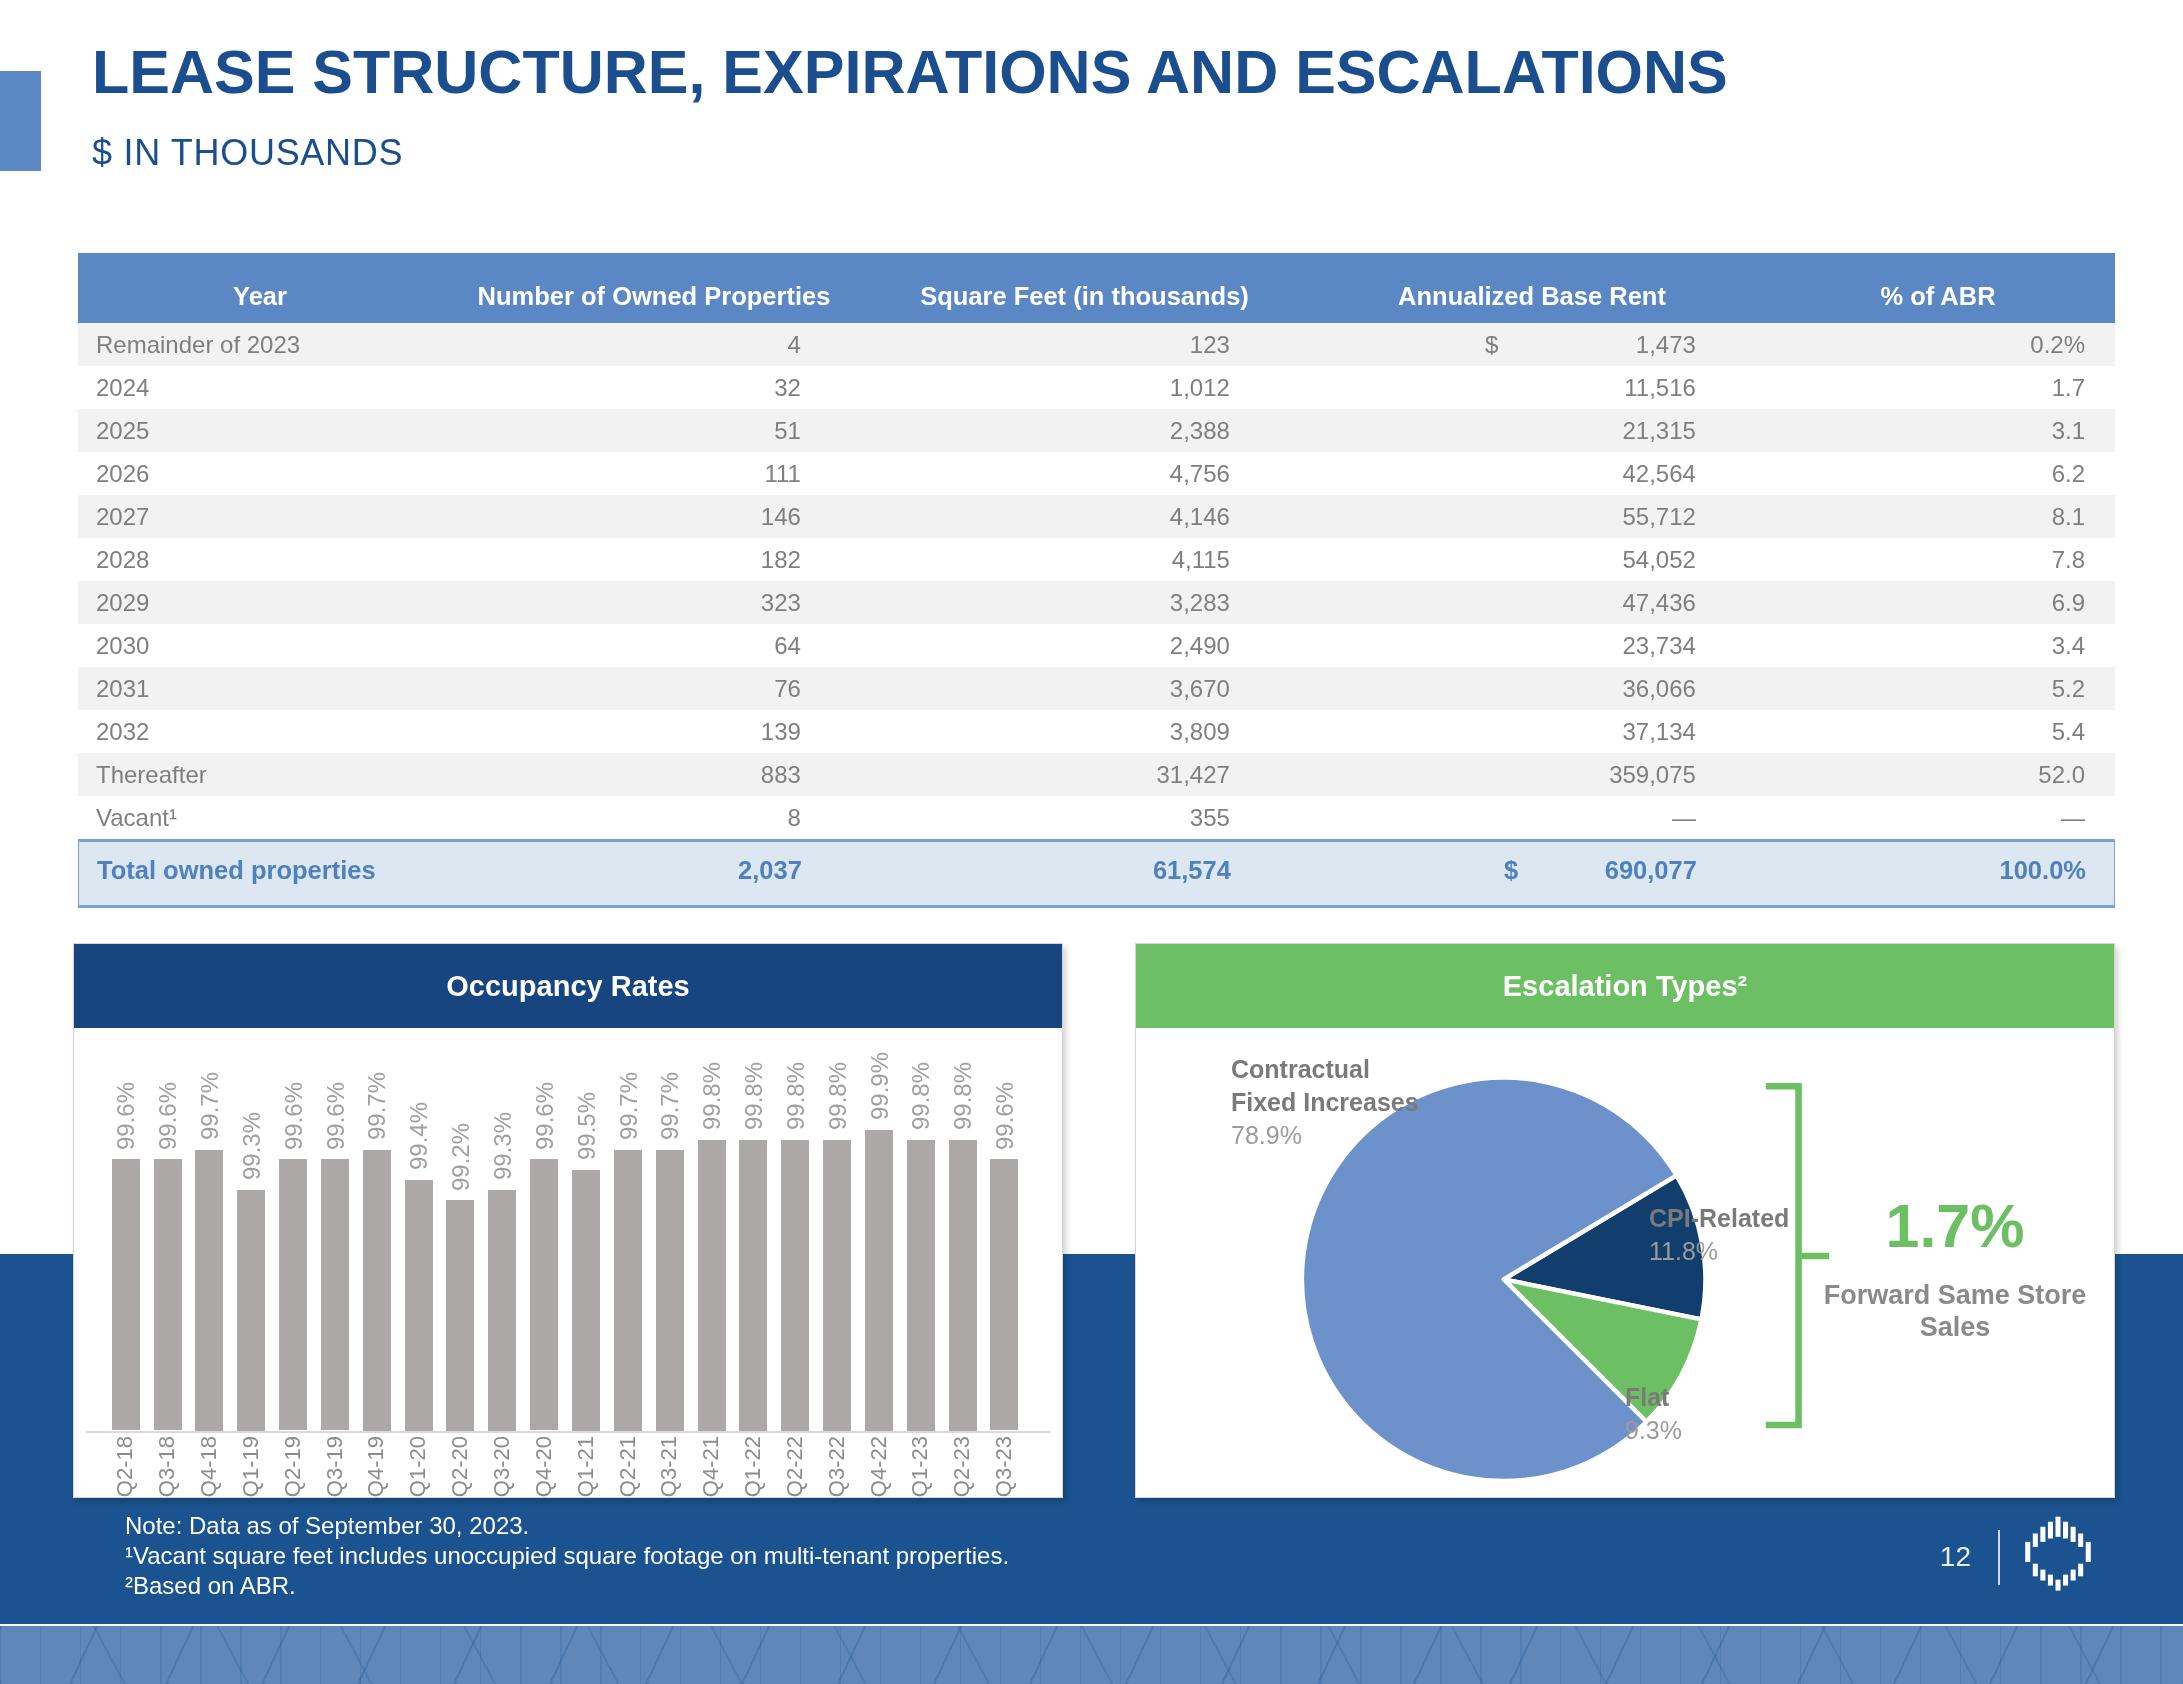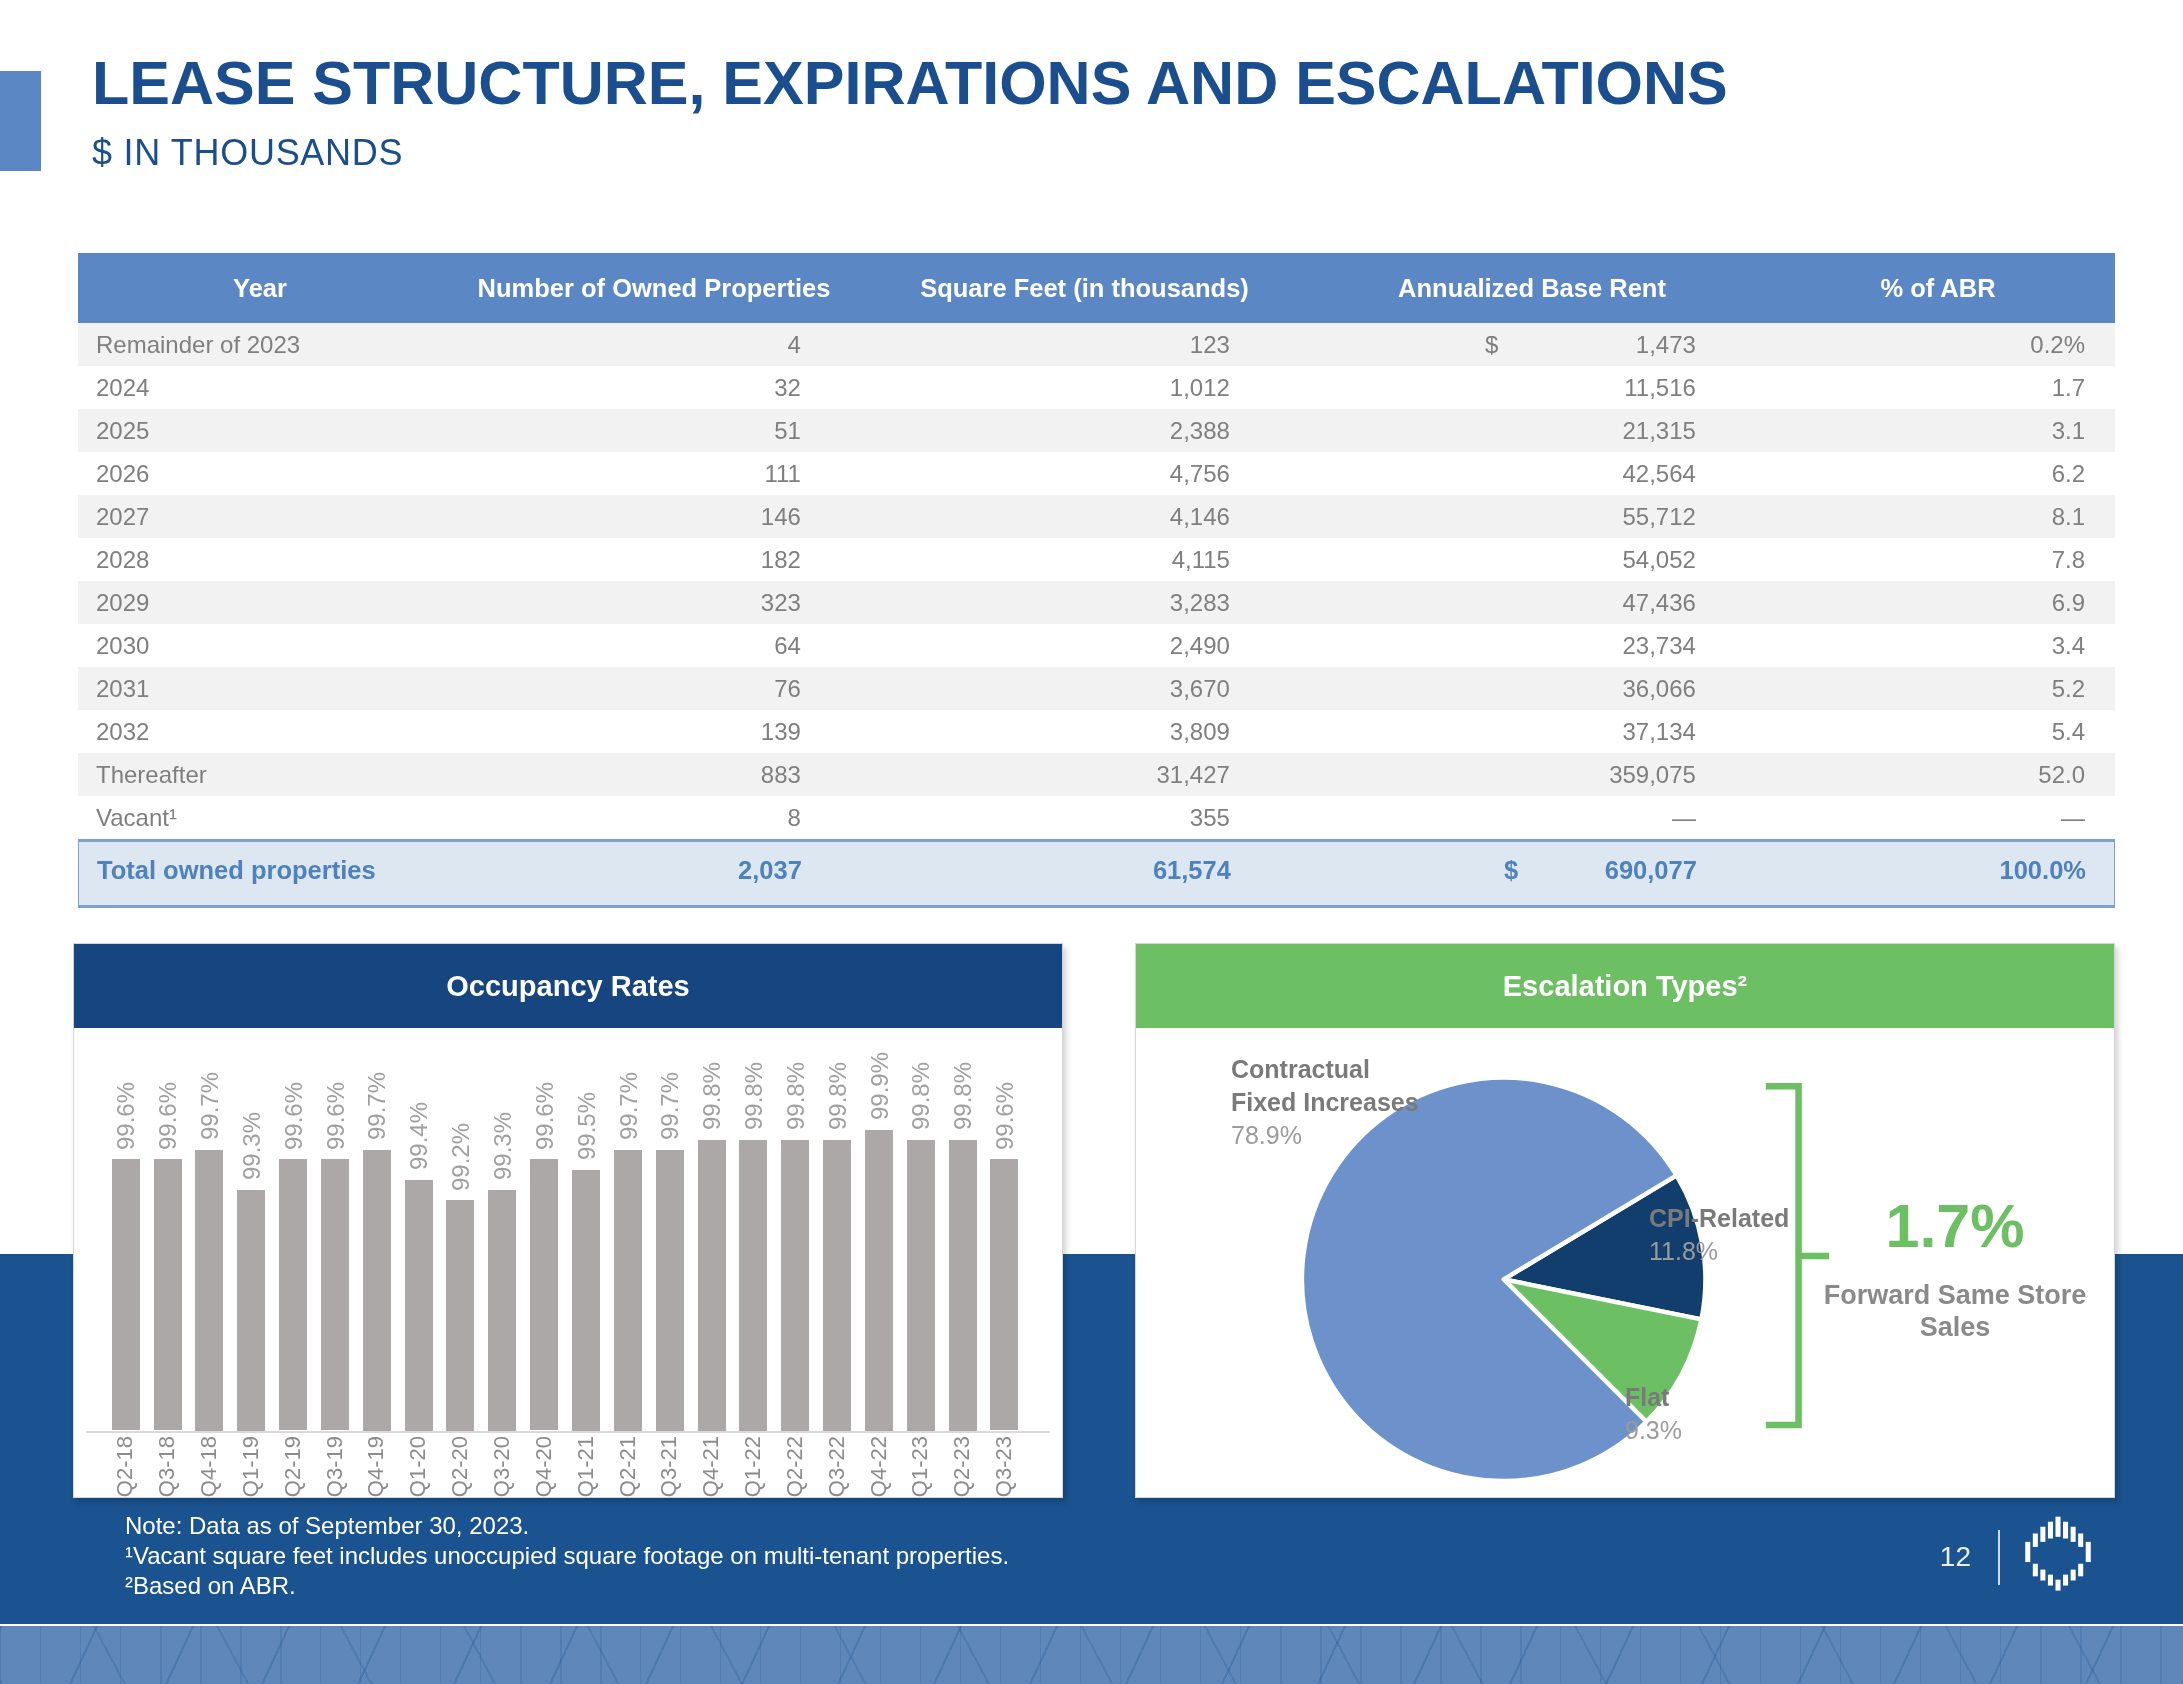--- a/index.html
+++ b/index.html
@@ -30,26 +30,26 @@
   .band-light{
     position:absolute;left:0;top:1624px;width:2183px;height:60px;background:var(--band-light);
     border-top:2.2px solid #ffffff;
     background-image:
       repeating-linear-gradient(115deg, rgba(26,83,144,.28) 0 2.2px, transparent 2.2px 87px),
       repeating-linear-gradient(62deg, rgba(26,83,144,.22) 0 2.2px, transparent 2.2px 109px),
       repeating-linear-gradient(90deg, rgba(26,83,144,.20) 0 1.5px, transparent 1.5px 40px);
   }
   
   .accent-square{position:absolute;left:0;top:71px;width:41px;height:100px;background:var(--accent-blue);}
-  .slide-title{position:absolute;left:92px;top:48px;font-size:61px;font-weight:bold;color:var(--title-blue);letter-spacing:0;white-space:nowrap;}
+  .slide-title{position:absolute;left:92px;top:37px;font-size:61px;font-weight:bold;color:var(--title-blue);letter-spacing:0;white-space:nowrap;}
   .slide-subtitle{position:absolute;left:92px;top:132px;font-size:36px;color:var(--title-blue);letter-spacing:0.7px;}
   
   .lease-table{position:absolute;left:78px;top:253px;width:2037px;}
   .t-header{display:grid;grid-template-columns:364px 424px 437px 458px 354px;height:70px;background:var(--accent-blue);}
-  .t-header .hcell{color:#fff;font-size:25.5px;font-weight:bold;text-align:center;line-height:70px;white-space:nowrap;}
+  .t-header .hcell{color:#fff;font-size:25.5px;font-weight:bold;text-align:center;line-height:70px;white-space:nowrap;margin-top:8px;}
   .t-row{display:grid;grid-template-columns:548px 180px 429px 466px 414px;height:43px;font-size:24px;color:var(--text-gray);}
   .t-row.zebra{background:var(--row-gray);}
   .t-row .cell{line-height:43px;white-space:nowrap;}
   .cell-year{padding-left:18px;text-align:left;}
   .cell-num{text-align:right;padding-right:5.1px;}
   .cell-abr{position:relative;text-align:right;padding-right:5.1px;}
   .cell-abr .dollar{position:absolute;left:250px;top:0;}
   .cell-pct{text-align:right;padding-right:30px;}
   .t-total{
     display:grid;grid-template-columns:548px 180px 429px 466px 414px;height:69px;

